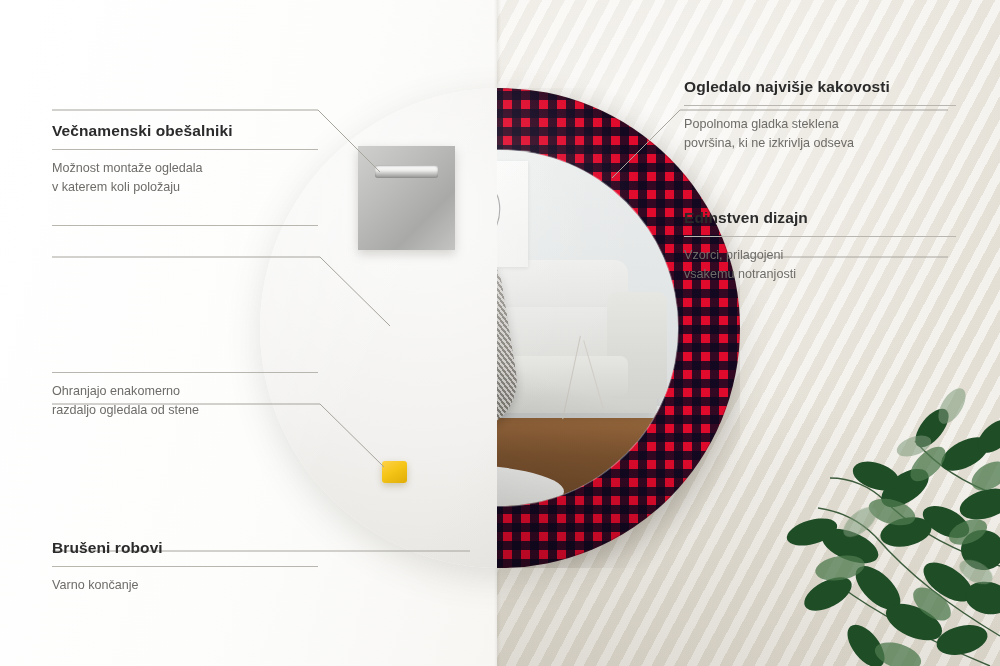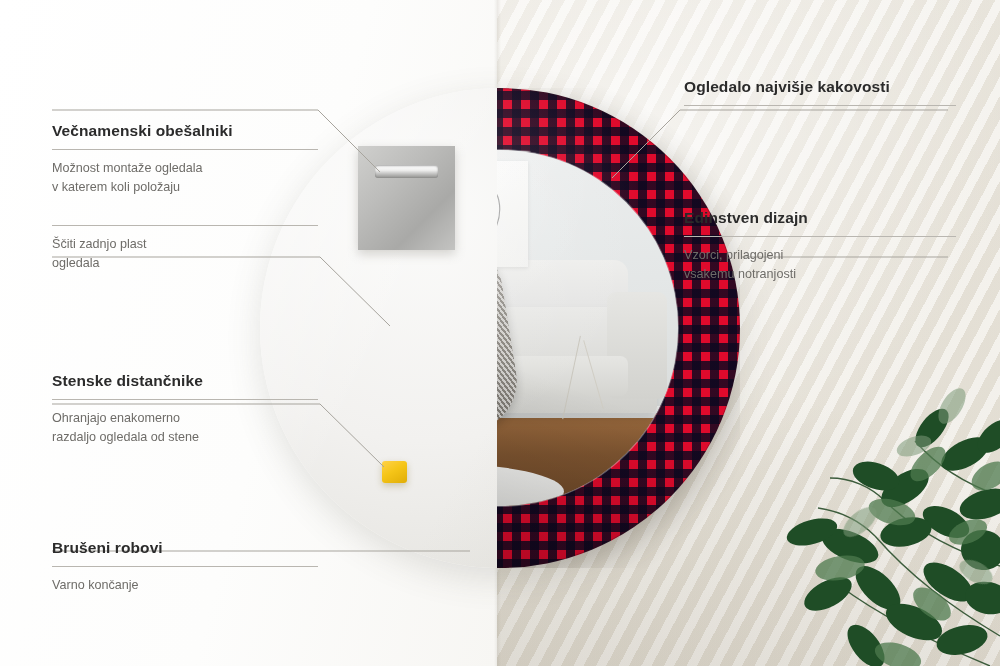--- a/index.html
+++ b/index.html
@@ -205,40 +205,39 @@
 
   <div class="callout left" style="top:94px;width:266px;margin-top:28px;">
     <div class="c-title">Večnamenski obešalniki</div>
     <div class="c-rule"></div>
     <div class="c-desc">Možnost montaže ogledala
 v katerem koli položaju</div>
   </div>
 
   <div class="callout left" style="top:225px;width:266px;">
     <div class="c-rule"></div>
-    <div class="c-desc">Ščiti zadnjo plast
-ogledala</div>
   </div>
 
   <div class="callout left" style="top:372px;width:266px;">
-    <div class="c-title">Stenske distančnike</div>
     <div class="c-rule"></div>
     <div class="c-desc">Ohranjajo enakomerno
 razdaljo ogledala od stene</div>
   </div>
 
   <div class="callout left" style="top:519px;width:266px;margin-top:20px;">
     <div class="c-title">Brušeni robovi</div>
     <div class="c-rule"></div>
     <div class="c-desc">Varno končanje</div>
   </div>
 
   <div class="callout right" style="top:78px;width:272px;">
     <div class="c-title">Ogledalo najvišje kakovosti</div>
     <div class="c-rule"></div>
+    <div class="c-desc">Popolnoma gladka steklena
+površina, ki ne izkrivlja odseva</div>
   </div>
 
   <div class="callout right" style="top:209px;width:272px;">
     <div class="c-title">Edinstven dizajn</div>
     <div class="c-rule"></div>
     <div class="c-desc">Vzorci, prilagojeni
 vsakemu notranjosti</div>
   </div>
 
   <div class="plant">

